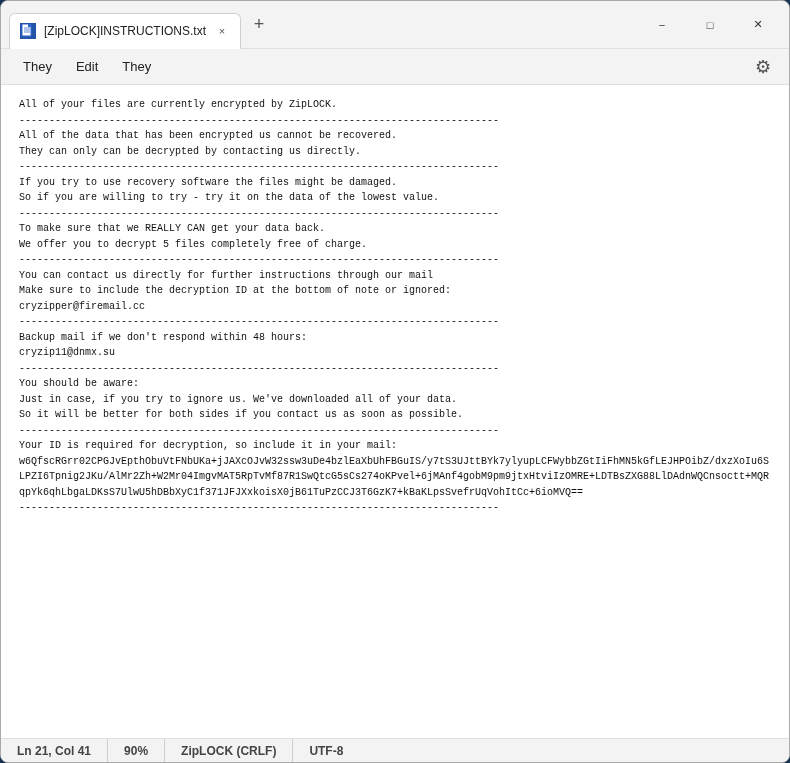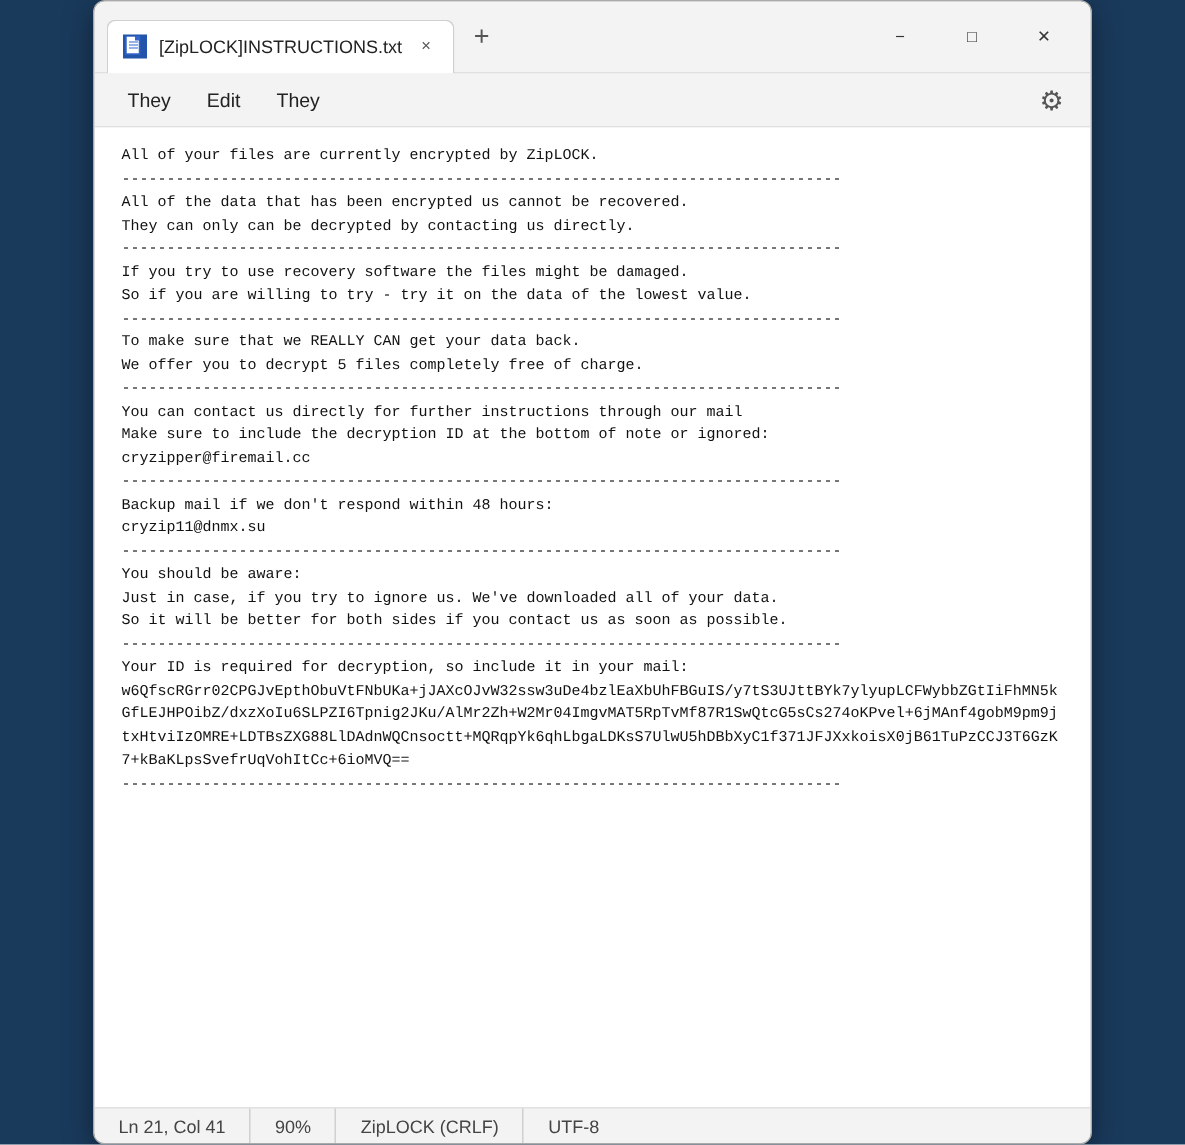--- a/index.html
+++ b/index.html
@@ -13,21 +13,21 @@
       background: #1a3a5c;
       display: flex;
       justify-content: center;
       align-items: center;
       width: 790px;
       height: 763px;
       overflow: hidden;
     }
 
     .window {
-      width: 666px;
+      width: 790px;
       height: 763px;
       background: #f3f3f3;
       border: 1px solid #aaa;
       border-radius: 8px;
       overflow: hidden;
       display: flex;
       flex-direction: column;
       box-shadow: 0 4px 20px rgba(0,0,0,0.4);
     }
 
@@ -195,20 +195,21 @@
       gap: 0;
       flex-shrink: 0;
     }
 
     .status-item {
       padding: 0 16px;
       border-right: 1px solid #d0d0d0;
       height: 100%;
       display: flex;
       align-items: center;
+      font-weight: bold;
     }
 
     .status-item:first-child {
       padding-left: 0;
     }
 
     .status-item:last-child {
       border-right: none;
     }
   </style>

